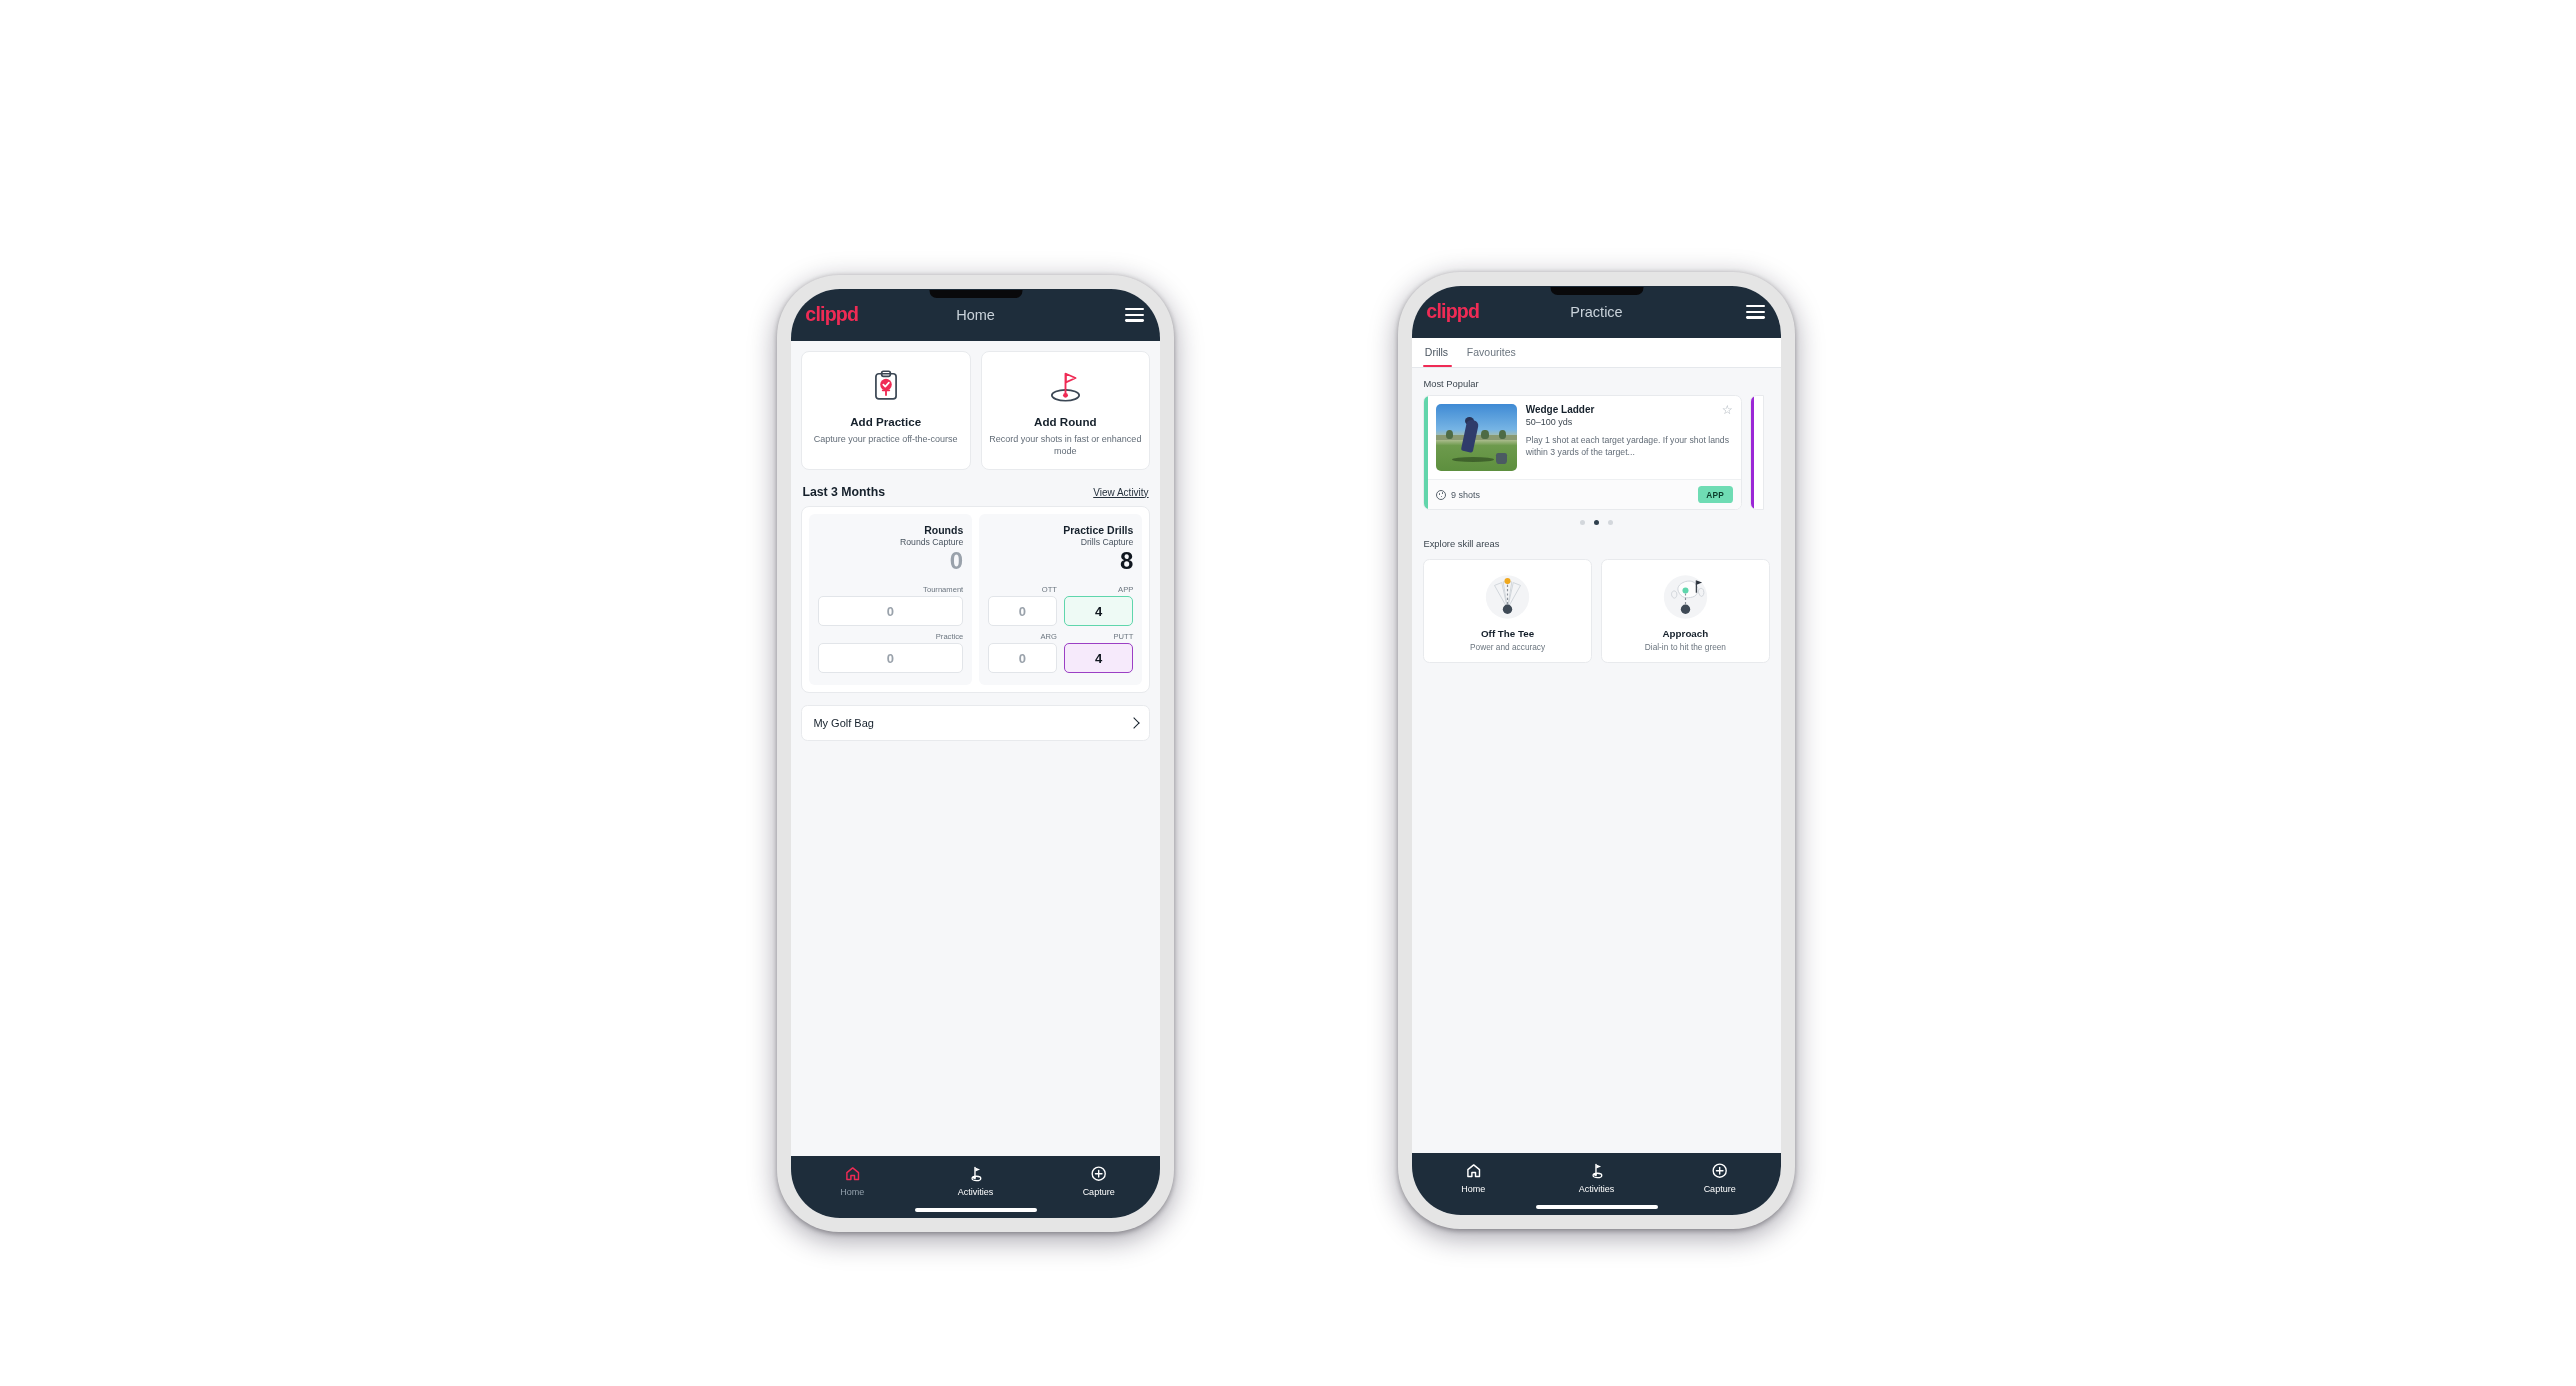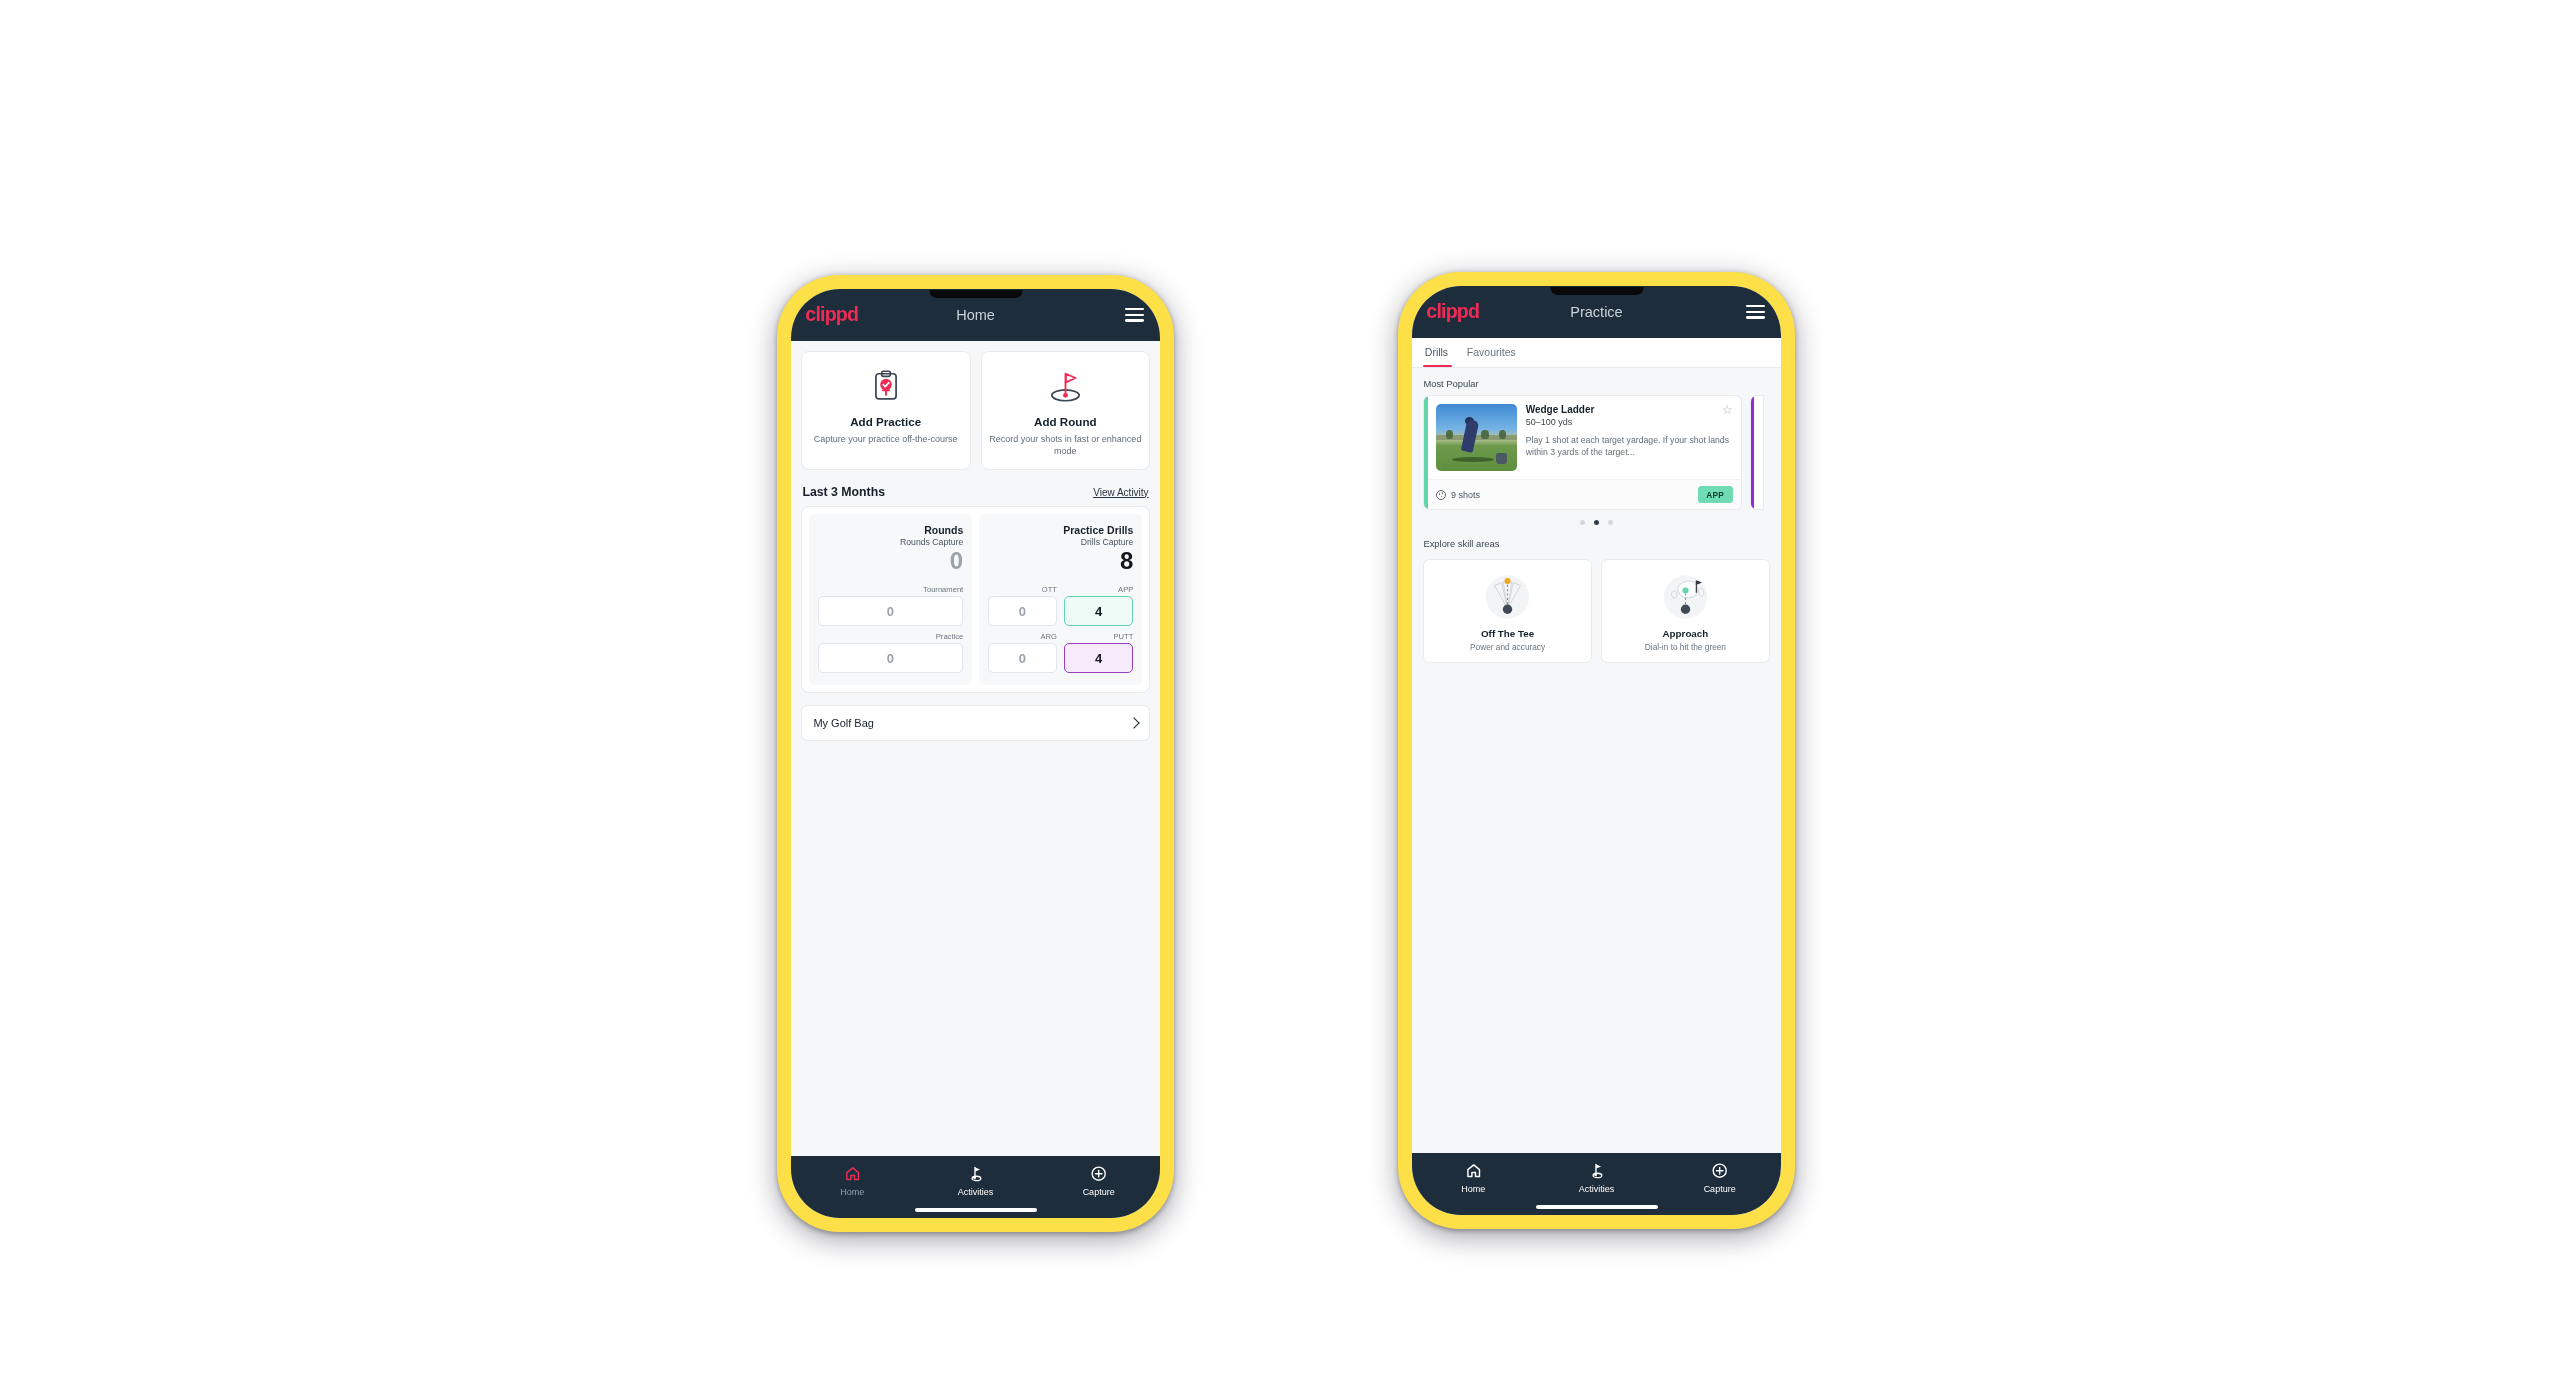--- a/index.html
+++ b/index.html
@@ -8,21 +8,21 @@
     background: #ffffff;
     font-family: "Liberation Sans", sans-serif;
     overflow: hidden;
   }
   .stage { position: relative; width: 2576px; height: 1386px; }
 
   
   .phone {
     position: absolute;
     width: 397px; height: 957px;
-    background: #fde047;
+    background: #e5e5e5;
     border-radius: 62px;
     padding: 13.8px;
     box-shadow: 0 7.2px 27.5px rgba(20,16,40,0.38), 0 1.4px 5.8px rgba(0,0,0,0.3);
   }
   .phone.p1 { left: 777px; top: 275px; }
   .phone.p2 { left: 1398px; top: 272px; }
   .screen {
     position: relative;
     width: 100%; height: 100%;
     background: #f6f7f9;

